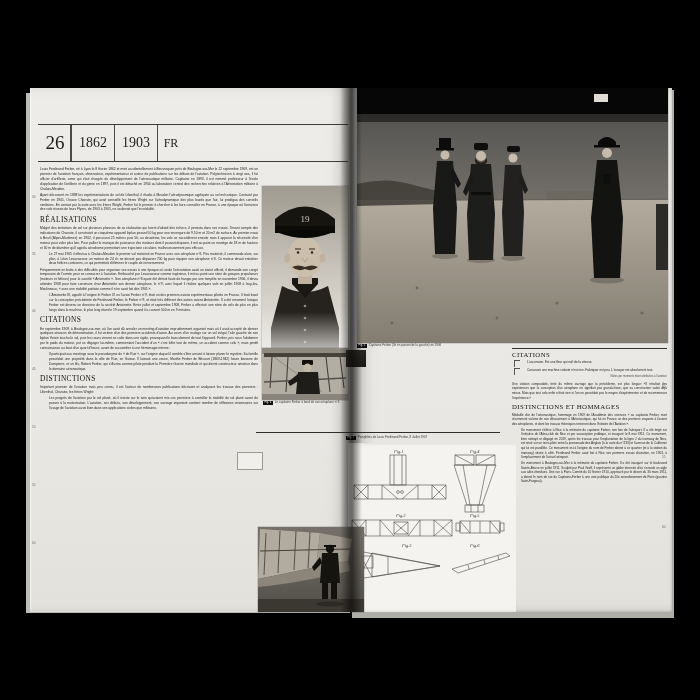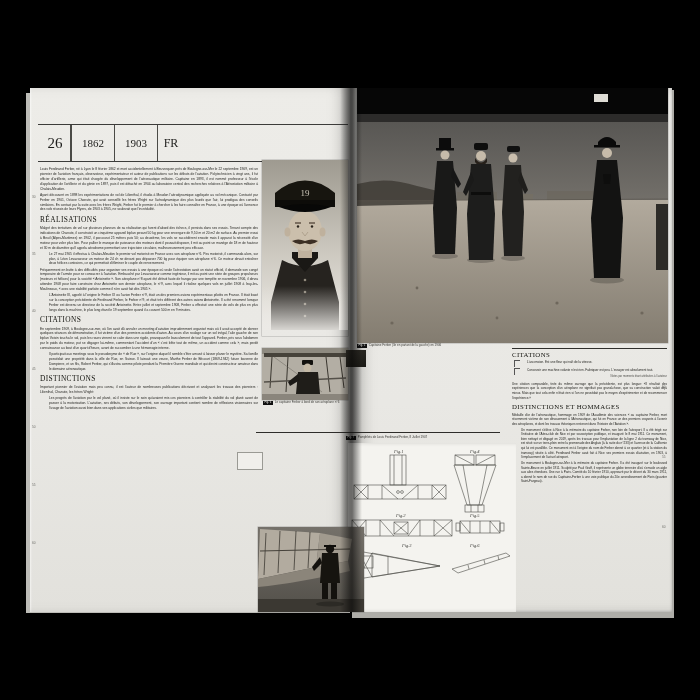--- a/index.html
+++ b/index.html
@@ -12,23 +12,23 @@
   .page{background:linear-gradient(180deg,#edecE8 0%,#e9e8e4 60%,#e2e1dc 100%);}
   .page-left{box-shadow:inset -14px 0 18px -12px rgba(0,0,0,.55), inset 2px 0 2px -1px rgba(255,255,255,.6);}
   .page-right{box-shadow:inset 16px 0 20px -12px rgba(0,0,0,.6), inset -2px -2px 3px -2px rgba(0,0,0,.25);}
   .gutter{background:linear-gradient(90deg,rgba(0,0,0,0) 0%,rgba(0,0,0,.5) 45%,rgba(0,0,0,.55) 55%,rgba(0,0,0,0) 100%);}
 
   
   .hdr-rule{border-top:1px solid #3c3c3a;}
   .hdr{display:flex;align-items:center;font-family:"Liberation Serif",serif;color:#1d1d1b;}
   .hdr .cell{display:flex;align-items:center;justify-content:center;height:100%;}
   .hdr .vdiv{width:1px;height:100%;background:#4a4a46;}
-  .hdr-num{font-size:15px;width:30px;}
+  .hdr-num{font-size:19px;width:30px;}
   .hdr-title{font-size:13px;letter-spacing:1.2px;flex:1;justify-content:center;}
-  .hdr-year{font-size:11px;width:42px;}
+  .hdr-year{font-size:14px;width:42px;}
   .hdr-country{font-size:12px;width:26px;}
 
   
   .col{color:#242420;}
   .col p{margin:0 0 1.2px 0;font-size:3.3px;line-height:4.9px;text-align:justify;}
   .col p.ind{margin-left:9px;}
   .shead{font-family:"Liberation Serif",serif;font-weight:400;font-size:7.4px;line-height:8.6px;
          letter-spacing:.4px;color:#14140f;margin:3.5px 0 1.5px 0;}
   .shead .l2{display:block;margin-left:7px;}
   .rcol p{font-size:3.1px;line-height:4.6px;}
@@ -86,21 +86,21 @@
   <p>En septembre 1909, à Boulogne-sur-mer, où l'on avait dû annuler un meeting d'aviation imprudemment organisé mais où il avait accepté de donner quelques séances de démonstration, il fut victime d'un des premiers accidents d'avion. Au cours d'un roulage sur un sol inégal, l'aile gauche de son biplan Voisin toucha le sol, puis les roues vinrent se caler dans une rigole, provoquant le basculement de tout l'appareil. Ferber, pris sous l'abdomen par le poids du moteur, put se dégager lui-même, commentant l'accident d'un « c'est bête tout de même, un accident comme cela », mais perdit connaissance au bout d'un quart d'heure, avant de succomber à une hémorragie interne.</p>
   <p class="ind">Il participait aux meetings sous le pseudonyme de « de Rue », sur l'origine duquel il semble s'être amusé à laisser planer le mystère. Sa famille possédait une propriété dans la ville de Rue, en Suisse. Il laissait une veuve, Marthe Ferber de Bécourt (1869-1942) future baronne de Dampierre, et un fils, Robert Ferber, qui s'illustra comme pilote pendant la Première Guerre mondiale et qui devint constructeur amateur dans le domaine aéronautique.</p>
 
   <div class="shead">DISTINCTIONS</div>
   <p>Important pionnier de l'aviation mais peu connu, il est l'auteur de nombreuses publications décrivant et analysant les travaux des pionniers : Lilienthal, Chanute, les frères Wright:</p>
   <p class="ind">Les progrès de l'aviation par le vol plané, où il insiste sur le soin qu'avaient mis ces pionniers à contrôler la stabilité du vol plané avant de passer à la motorisation. L'aviation, ses débuts, son développement, son ouvrage important contient nombre de réflexions visionnaires sur l'usage de l'aviation aussi bien dans ses applications civiles que militaires.</p>
 </div>
 
 <div class="abs" style="left:237px;top:452px;width:24px;height:16px;border:.6px solid #9a9a94;background:#f0efeb;"></div>
 
-<div class="abs photo" style="left:262px;top:160px;width:86px;height:176px;">
+<div class="abs photo" style="left:262px;top:186px;width:86px;height:176px;">
   <svg width="86" height="170" viewBox="0 0 86 170">
     <defs>
       <linearGradient id="pbg" x1="0" y1="0" x2="0" y2="1">
         <stop offset="0" stop-color="#9e9a90"></stop>
           <stop offset=".55" stop-color="#cdc9c0"></stop>
           <stop offset="1" stop-color="#eceae5"></stop>
       </linearGradient>
       <linearGradient id="pfade" x1="0" y1="0" x2="0" y2="1">
         <stop offset="0" stop-color="#eceae6" stop-opacity="0"></stop>
           <stop offset="1" stop-color="#eceae6" stop-opacity=".9"></stop>

